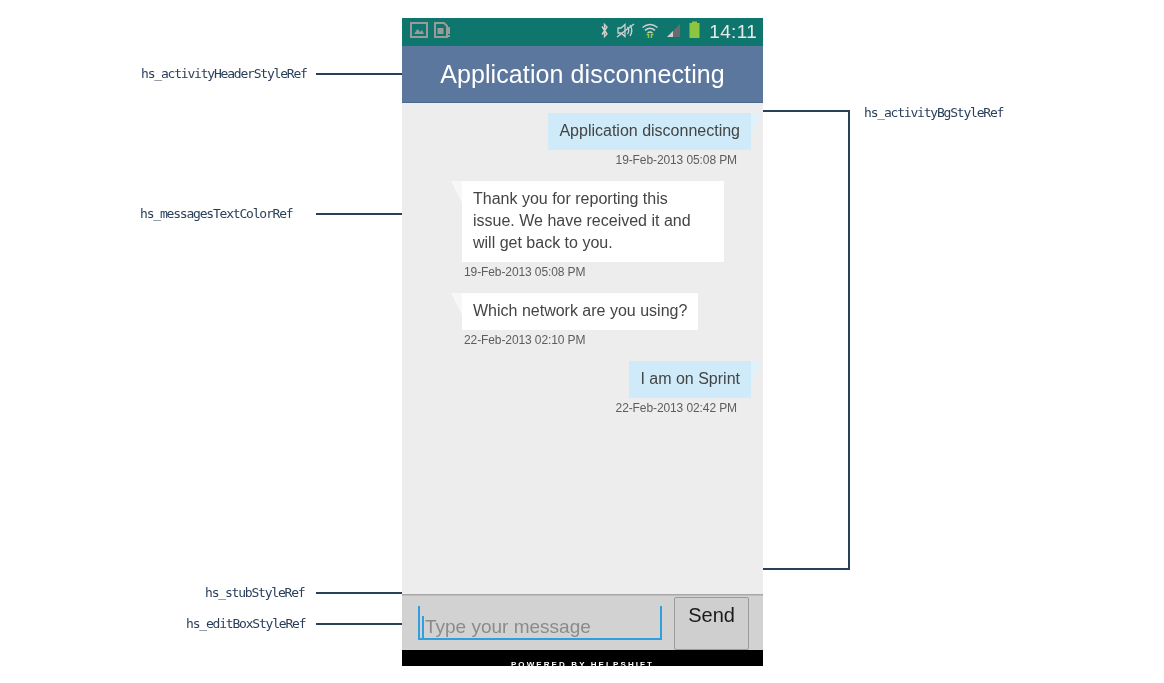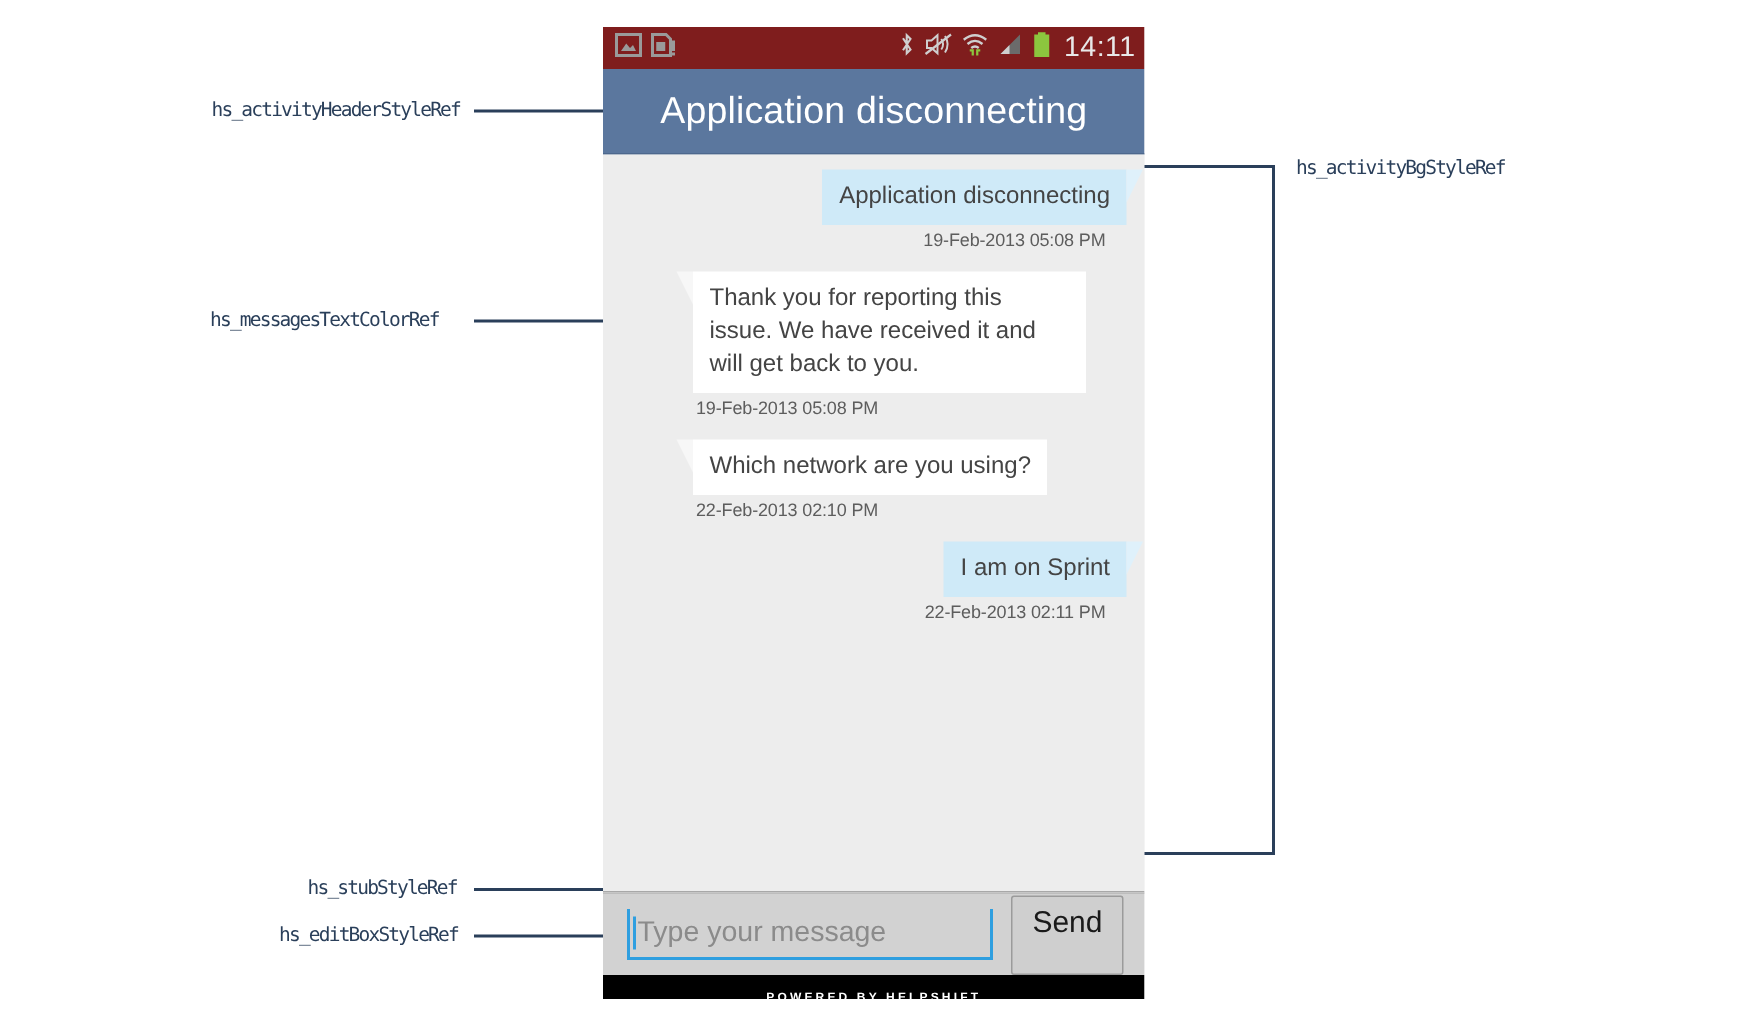--- a/index.html
+++ b/index.html
@@ -15,21 +15,21 @@
   #phone{
     position:absolute;
     left:402px;top:18px;
     width:361px;height:648px;
     background:#ededed;
     overflow:hidden;
   }
 
   
   .statusbar{
-    height:28px;background:#7f1d1d;
+    height:28px;background:#0f766e;
     display:flex;align-items:center;
     padding:0 6px 0 8px;
     box-sizing:border-box;
   }
   .sb-left{display:flex;align-items:center;gap:5px;}
   .sb-right{margin-left:auto;display:flex;align-items:center;gap:6px;}
   .sb-clock{
     color:#e8e8e8;font-size:19px;letter-spacing:.3px;
     font-family:"Liberation Sans",sans-serif;margin-left:2px;
   }
@@ -106,21 +106,21 @@
   .inputbar{
     height:55px;background:#d2d2d2;
     display:flex;align-items:center;
     padding:0 14px 0 16px;
     box-sizing:border-box;
     border-top:1px solid #bdbdbd;
   }
   .editbox{
     flex:1;position:relative;
     height:34px;
-    display:flex;align-items:center;
+    display:flex;align-items:flex-end;
     border-bottom:2px solid #2f9fe0;
     border-left:2px solid #2f9fe0;
     border-right:2px solid #2f9fe0;
     border-top:0;
     box-sizing:border-box;
     margin-right:12px;
   }
   .caret{
     width:2px;height:22px;background:#2f9fe0;
     margin-left:2px;margin-right:1px;flex:0 0 auto;
@@ -248,21 +248,21 @@
       <div class="stamp">19-Feb-2013 05:08 PM</div>
     </div>
 
     <div class="msg-row in">
       <div class="bubble in">Which network are you using?</div>
       <div class="stamp">22-Feb-2013 02:10 PM</div>
     </div>
 
     <div class="msg-row out">
       <div class="bubble out">I am on Sprint</div>
-      <div class="stamp">22-Feb-2013 02:11 PM</div>
+      <div class="stamp">22-Feb-2013 02:42 PM</div>
     </div>
 
   </div>
 
   <div class="stub"></div>
 
   <div class="inputbar">
     <div class="editbox">
       <div class="caret"></div>
       <div class="placeholder">Type your message</div>

